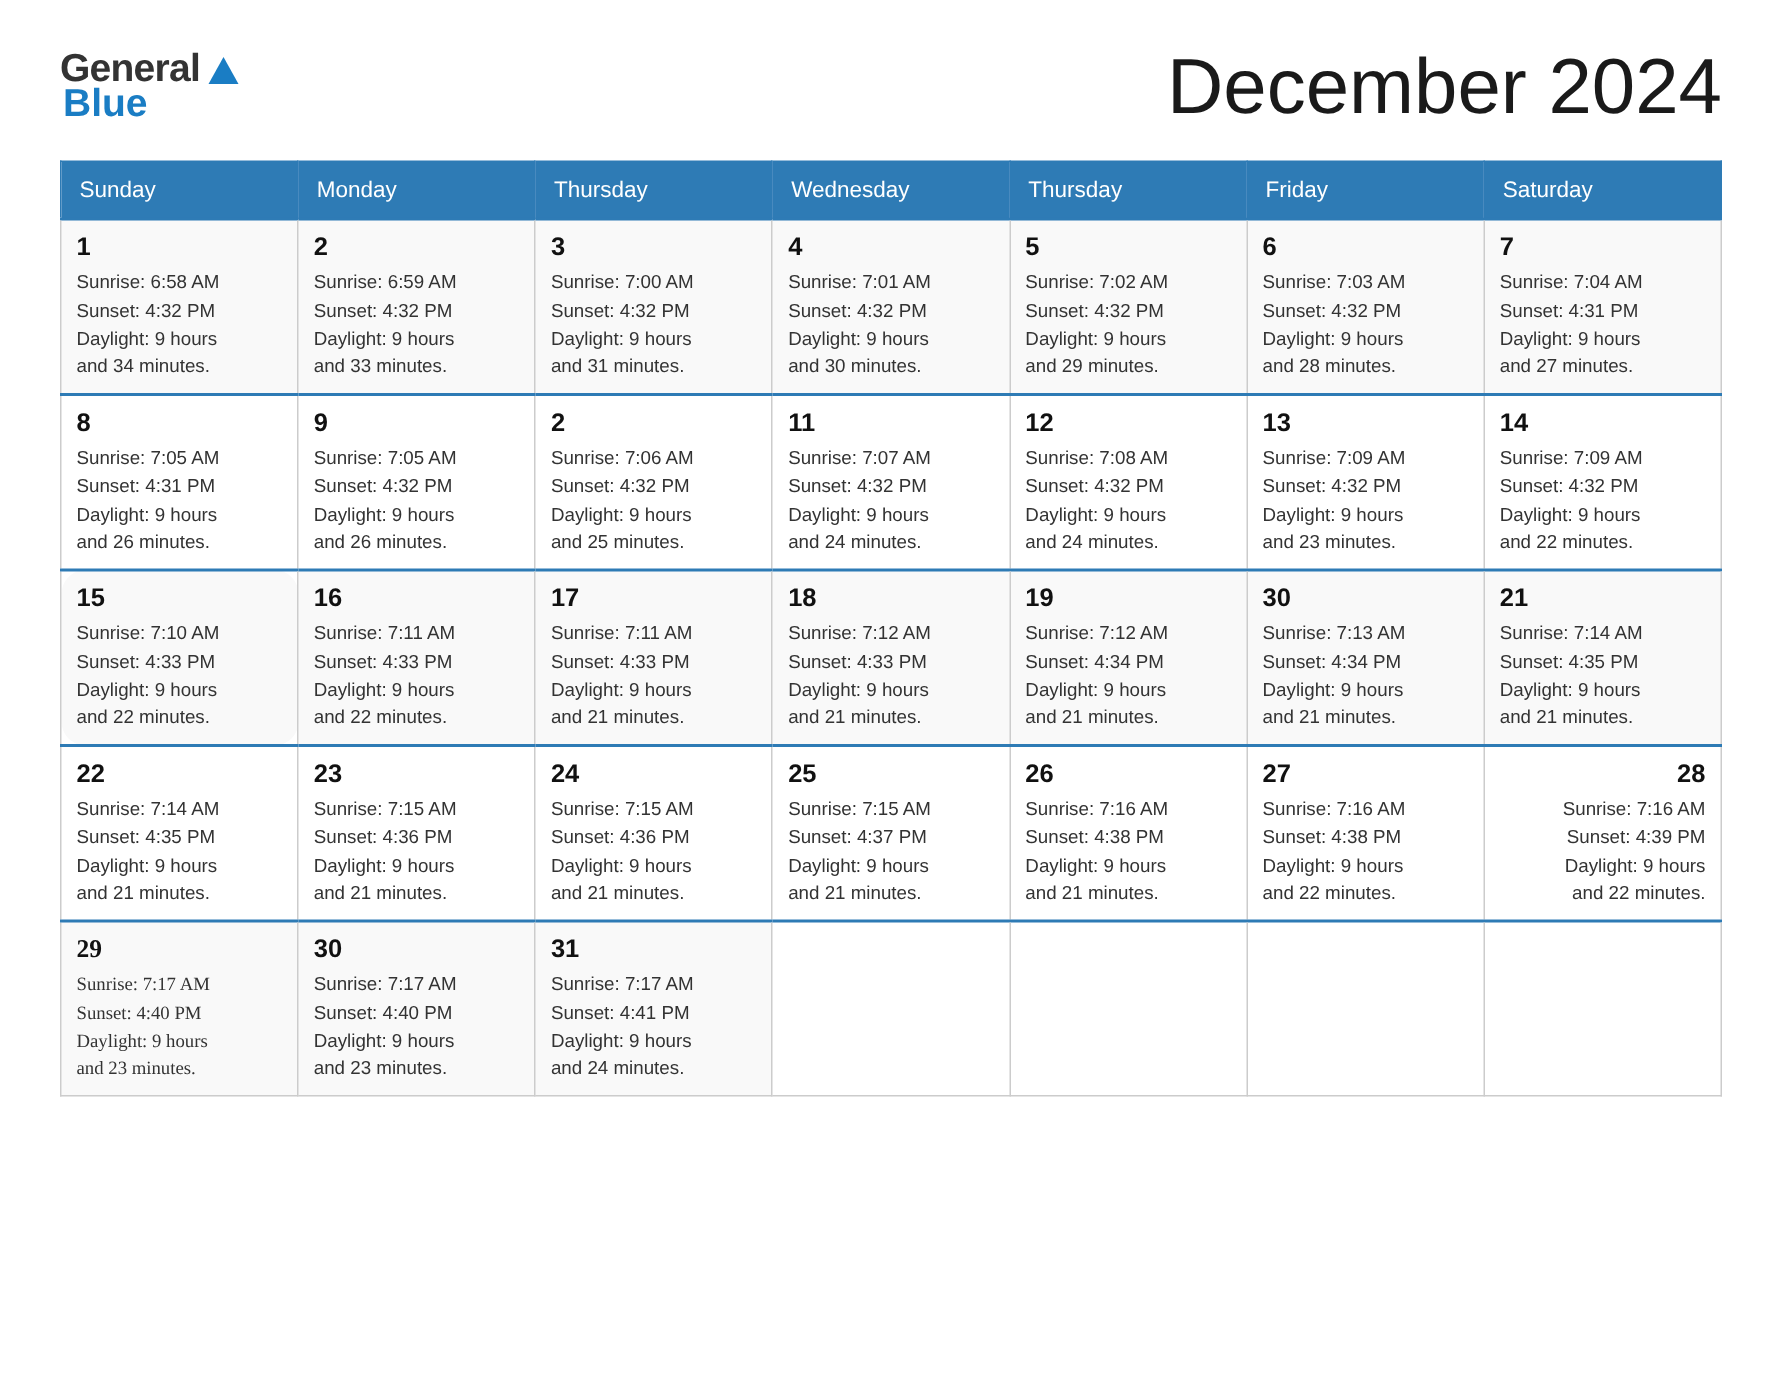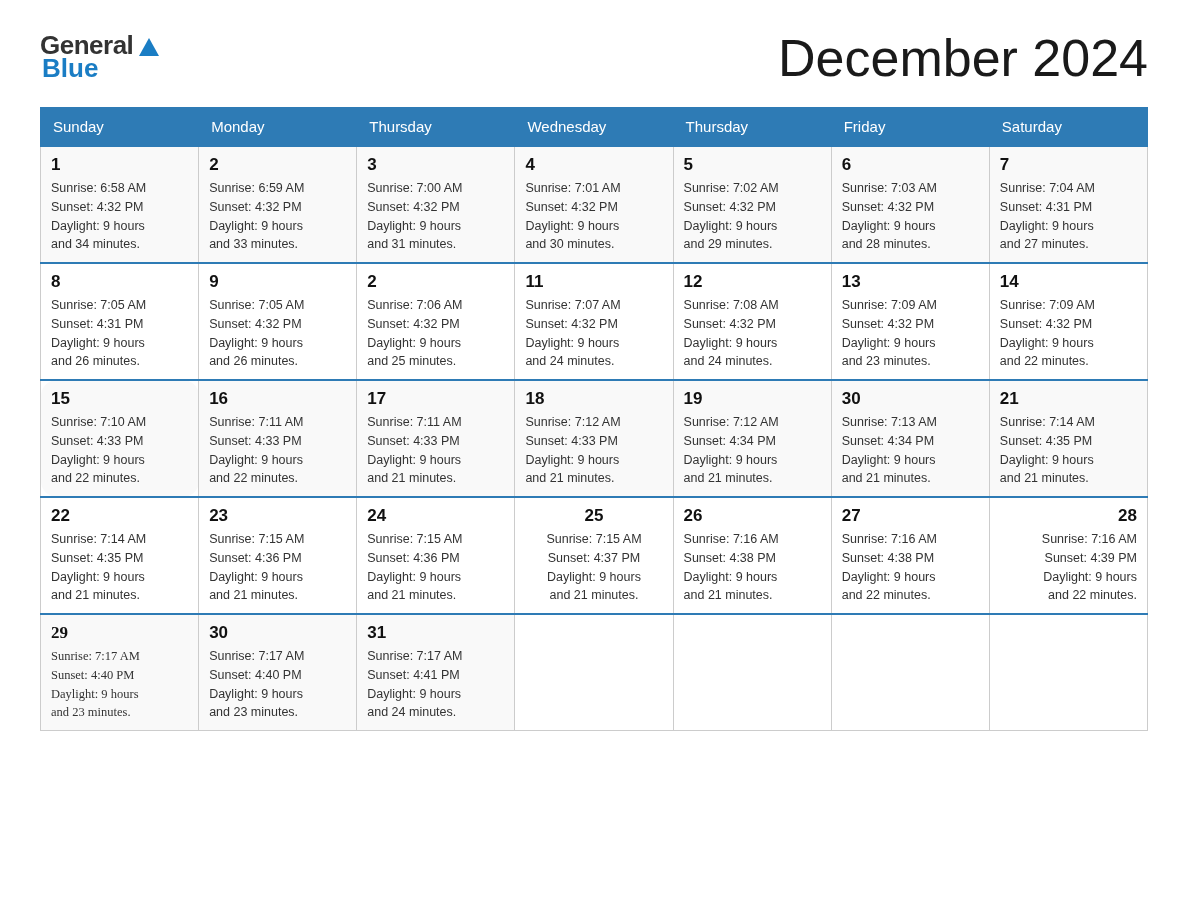--- a/index.html
+++ b/index.html
@@ -219,21 +219,21 @@
           <div class="day-info">Sunrise: 7:14 AM<br>Sunset: 4:35 PM<br>Daylight: 9 hours<br>and 21 minutes.</div>
         </td>
         <td style="border-top: 2px solid rgb(46, 123, 181);">
           <span class="day-number">23</span>
           <div class="day-info">Sunrise: 7:15 AM<br>Sunset: 4:36 PM<br>Daylight: 9 hours<br>and 21 minutes.</div>
         </td>
         <td style="border-top: 2px solid rgb(46, 123, 181);">
           <span class="day-number">24</span>
           <div class="day-info">Sunrise: 7:15 AM<br>Sunset: 4:36 PM<br>Daylight: 9 hours<br>and 21 minutes.</div>
         </td>
-        <td style="border-top: 2px solid rgb(46, 123, 181); text-align: center;">
+        <td style="border-top: 2px solid rgb(46, 123, 181);">
           <span class="day-number">25</span>
           <div class="day-info">Sunrise: 7:15 AM<br>Sunset: 4:37 PM<br>Daylight: 9 hours<br>and 21 minutes.</div>
         </td>
         <td style="border-top: 2px solid rgb(46, 123, 181);">
           <span class="day-number">26</span>
           <div class="day-info">Sunrise: 7:16 AM<br>Sunset: 4:38 PM<br>Daylight: 9 hours<br>and 21 minutes.</div>
         </td>
         <td style="border-top: 2px solid rgb(46, 123, 181);">
           <span class="day-number">27</span>
           <div class="day-info">Sunrise: 7:16 AM<br>Sunset: 4:38 PM<br>Daylight: 9 hours<br>and 22 minutes.</div>

